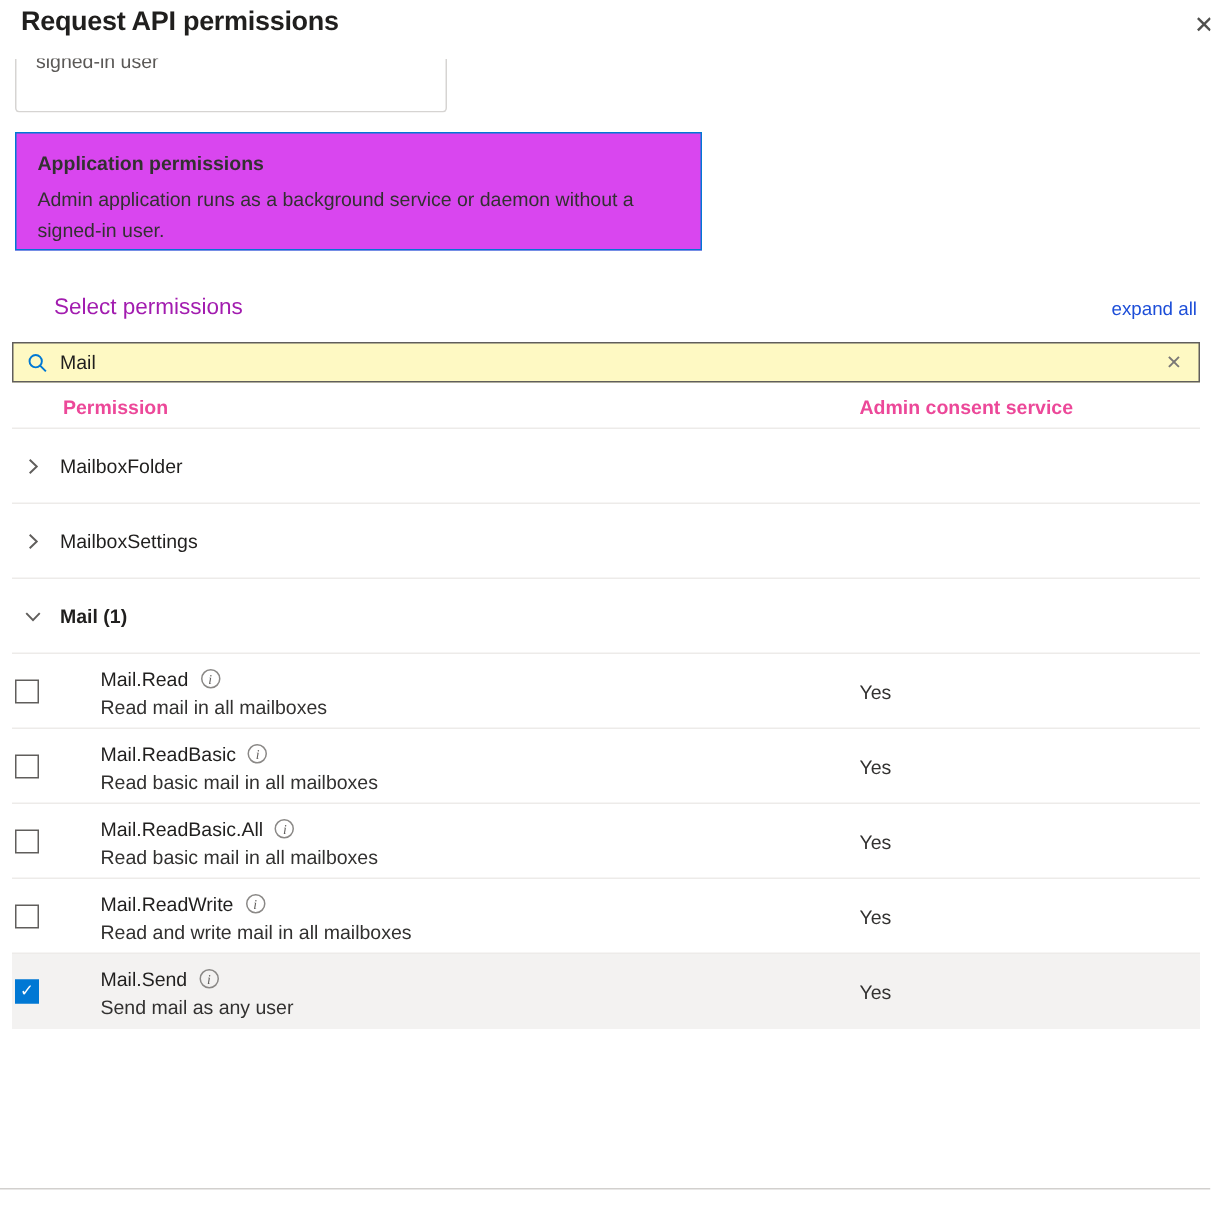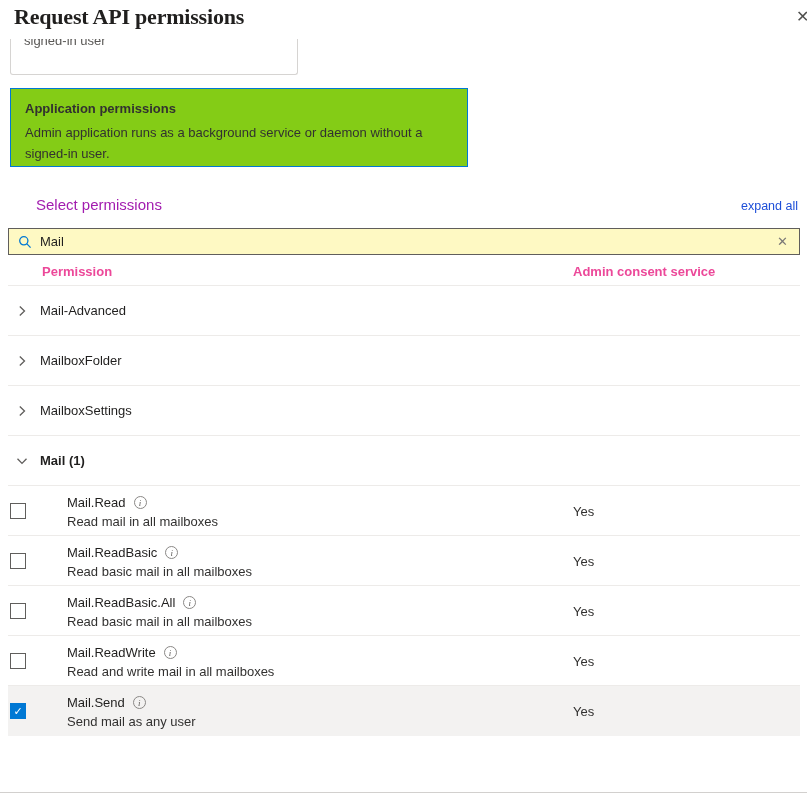--- a/index.html
+++ b/index.html
@@ -8,23 +8,22 @@
     width: 807px; height: 806px;
     position: relative; overflow: hidden;
     background: #ffffff;
     font-family: "Liberation Sans", sans-serif;
     color: #323130;
   }
 
   
   .panel-title {
     position: absolute; left: 14px; top: 4px;
-    font-size: 22px; font-weight: 700; color: #201f1e;
+    font-size: 18px; font-weight: 700; color: #201f1e;
     letter-spacing: -0.2px;
-    font-family: Liberation Serif, serif;
   }
   .close-btn {
     position: absolute; top: 7px; right: -7px;
     font-size: 16px; color: #50504e; cursor: pointer;
     width: 18px; text-align: left;
   }
 
   
   .clipped-card {
     position: absolute; left: 10px; top: 39px;
@@ -35,21 +34,21 @@
   }
   .clipped-card .txt {
     display: block; margin: -6px 0 0 13px;
     font-size: 13px; line-height: 15px; color: #5a5856;
   }
 
   
   .app-card {
     position: absolute; left: 10px; top: 88px;
     width: 458px; height: 79px;
-    background: #84cc16;
+    background: #d946ef;
     border: 1.5px solid #0078d4;
     padding: 12px 14px;
     cursor: pointer;
   }
   .app-card .card-title {
     font-size: 13px; font-weight: 700; color: #323130;
     margin: 0 0 7px 0;
   }
   .app-card .card-desc {
     font-size: 13px; color: #323130; margin: 0;
@@ -178,36 +177,28 @@
     <span class="col-admin">Admin consent service</span>
   </div>
 
   <div>
       <div class="group-row">
     <span class="chev">
       <svg width="12" height="12" viewBox="0 0 12 12">
             <path d="M3.8 1.5 L8.5 6 L3.8 10.5" fill="none" stroke="#605e5c" stroke-width="1.3"></path>
           </svg>
     </span>
-    <span class="group-name">Mail-Advanced</span>
+    <span class="group-name">MailboxFolder</span>
   </div>
       <div class="group-row">
     <span class="chev">
       <svg width="12" height="12" viewBox="0 0 12 12">
             <path d="M3.8 1.5 L8.5 6 L3.8 10.5" fill="none" stroke="#605e5c" stroke-width="1.3"></path>
           </svg>
     </span>
-    <span class="group-name">MailboxFolder</span>
-  </div>
-      <div class="group-row">
-    <span class="chev">
-      <svg width="12" height="12" viewBox="0 0 12 12">
-            <path d="M3.8 1.5 L8.5 6 L3.8 10.5" fill="none" stroke="#605e5c" stroke-width="1.3"></path>
-          </svg>
-    </span>
     <span class="group-name">MailboxSettings</span>
   </div>
     </div>
 
   <div class="group-row expanded">
     <span class="chev">
       <svg width="12" height="12" viewBox="0 0 12 12">
           <path d="M1.5 3.7 L6 8.4 L10.5 3.7" fill="none" stroke="#605e5c" stroke-width="1.3"></path>
         </svg>
     </span>

